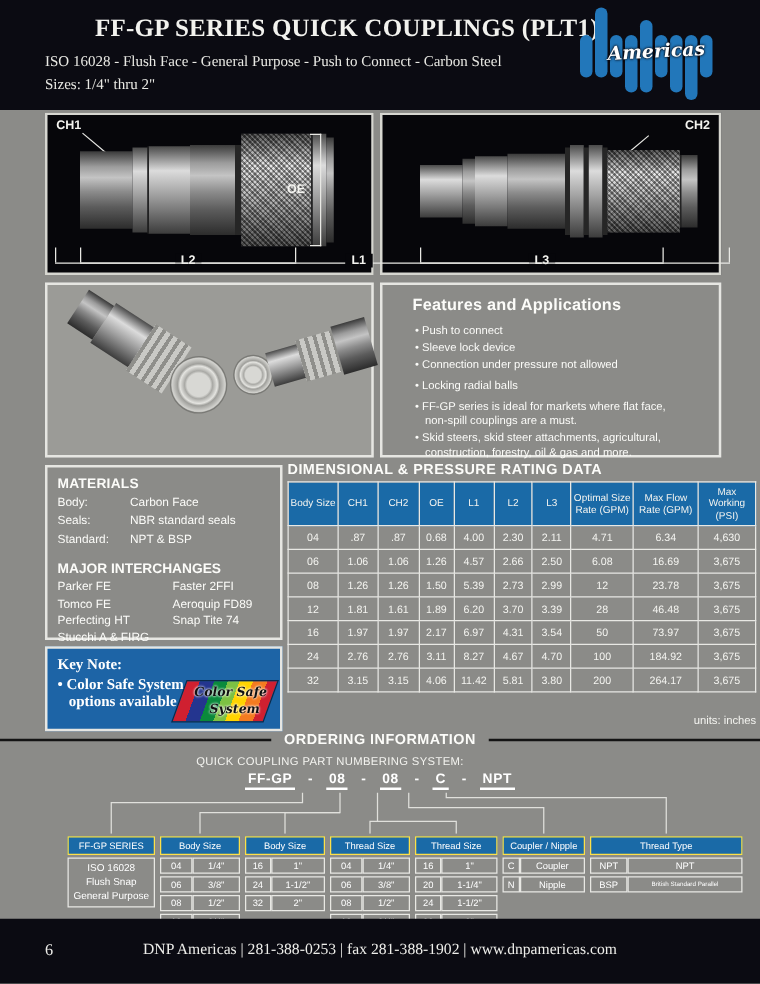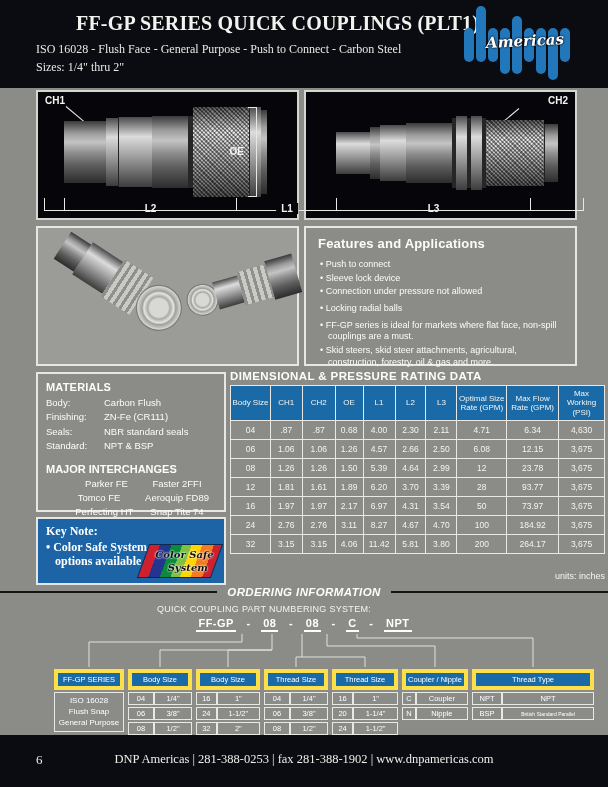--- a/index.html
+++ b/index.html
@@ -49,31 +49,31 @@
   .groove { background:#262626; }
   
   .box { position:absolute; border:2px solid #e6e6e2; }
   .render-panel { left:36px; top:226px; width:263px; height:140px; background:#9b9b97; }
   .rnd { position:absolute; display:flex; align-items:center; }
   .rndA { left:18px; top:16px; transform:rotate(33deg); transform-origin:40px center; }
   .rndB { left:148px; top:48px; transform:rotate(-16deg); transform-origin:30px center; }
   .rings { background:repeating-linear-gradient(90deg,#8f8f8b 0 3px,#c9c9c5 3px 7px); }
   .face { border-radius:50%; border:1px solid #7a7a76;
     background:radial-gradient(circle,#d8d8d4 30%,#a9a9a5 36%,#e4e4e0 48%,#9f9f9b 54%,#d2d2ce 68%,#8f8f8b 74%,#c4c4c0 80%); }
-  .feat { left:304px; top:226px; width:273px; height:140px; padding:8px 12px; color:#fcfcf9; }
+  .feat { left:304px; top:226px; width:273px; height:140px; padding:8px 24px; color:#fcfcf9; }
   .feat h2 { font-size:13px; margin-bottom:8px; letter-spacing:.2px; }
   .feat .bl { font-size:9px; line-height:1.3; padding-left:10px; text-indent:-8px; margin-bottom:2px; }
   .feat .gap { margin-top:5px; }
   
   .mats { left:36px; top:372px; width:190px; height:140px; padding:7px 8px; color:#fcfcf9; }
   .mats h3 { font-size:11px; margin-bottom:3px; letter-spacing:.2px; }
   .mrow { font-size:9.5px; line-height:1.5; }
   .mrow .ml { display:inline-block; width:58px; }
   .mats h4 { font-size:11px; margin-top:10px; margin-bottom:2px; }
-  .irow { font-size:9.5px; line-height:1.45;text-align:center; }
+  .irow { font-size:9.5px; line-height:1.45; }
   .irow .il { display:inline-block; width:92px; }
   
   .keynote { left:36px; top:517px; width:190px; height:68px; background:#1d64a6; padding:5px 8px;
     color:#fff; font-family:"Liberation Serif", serif; font-weight:bold; }
   .keynote h3 { font-size:12px; margin-bottom:1px; }
   .keynote .kb { font-size:12px; line-height:1.2; width:125px; padding-left:9px; text-indent:-9px; }
   .css-logo { position:absolute; right:7px; bottom:5px; width:74px; height:34px;
     transform:skewX(-20deg); overflow:hidden; border:1px solid #0b2a4a;
     background:linear-gradient(90deg,#cf2030 0 14%,#24358f 14% 30%,#0a8a3c 30% 45%,#7cc143 45% 58%,#ffd400 58% 73%,#f47b20 73% 89%,#cf2030 89%); }
   .css-logo span { position:absolute; transform:skewX(20deg); font-family:"DejaVu Serif", serif;
@@ -84,34 +84,34 @@
   .dim-title { position:absolute; left:230px; top:370px; font-size:11.5px; font-weight:bold;
     color:#fcfcf9; letter-spacing:.4px; }
   table.dim { position:absolute; left:230px; top:385px; width:375px; border-collapse:collapse; }
   table.dim th { background:#1a6aa7; color:#f4f4f0; font-weight:normal; font-size:8px;
     line-height:1.18; border:1px solid #e8e8e4; padding:3px 1px; }
   table.dim td { color:#f4f4f0; font-size:8.5px; text-align:center; border:1px solid #e8e8e4;
     padding:4px 1px; }
   .units { position:absolute; left:230px; top:571px; width:375px; text-align:right;
     font-size:9px; color:#f4f4f0; }
   
-  .ord-hdr { position:absolute; left:0; top:586px; width:608px; display:flex; align-items:center;font-style:italic; }
+  .ord-hdr { position:absolute; left:0; top:586px; width:608px; display:flex; align-items:center; }
   .ord-hdr i { flex:1; height:2px; background:#141414; }
   .ord-hdr b { padding:0 10px; font-size:11.5px; color:#fcfcf9; letter-spacing:.4px; }
   .ord-sub { position:absolute; left:0; top:604px; width:528px; text-align:center;
     font-size:9px; color:#f4f4f0; letter-spacing:.3px; }
   .partnum { position:absolute; left:0; top:617px; width:608px; text-align:center;
     font-size:11px; font-weight:bold; color:#fff; letter-spacing:.5px; }
   .partnum .seg { border-bottom:2px solid #fff; padding:0 2px 1px; }
   .partnum .sep { margin:0 7px; }
   .conn { position:absolute; left:0; top:634px; }
   
   .otbl { position:absolute; top:667px; border-collapse:separate; border-spacing:0 2px; }
   .otbl th { background:#1a6aa7; color:#fff; font-size:7.5px; font-weight:normal;
-    border:4px solid #fde047; padding:2px 0; }
+    border:1px solid #fde047; padding:2px 0; }
   .otbl td { border:1px solid #e8e8e4; color:#fff; font-size:7.5px; text-align:center; padding:1px 0; }
   .otbl td.small { font-size:5px; }
   .t1 { left:54px;  width:70px; }
   .t2 { left:128px; width:64px; }
   .t3 { left:196px; width:64px; }
   .t4 { left:264px; width:64px; }
   .t5 { left:332px; width:66px; }
   .t6 { left:402px; width:66px; }
   .t7 { left:472px; width:122px; }
   .t1 td { font-size:8px; line-height:1.4; padding:2px 0; }
@@ -218,22 +218,21 @@
     <div class="bl">• <span>Push to connect</span></div>
     <div class="bl">• <span>Sleeve lock device</span></div>
     <div class="bl">• <span>Connection under pressure not allowed</span></div>
     <div class="bl gap">• <span>Locking radial balls</span></div>
     <div class="bl gap">• <span>FF-GP series is ideal for markets where flat face, non-spill couplings are a must.</span></div>
     <div class="bl">• <span>Skid steers, skid steer attachments, agricultural, construction, forestry, oil &amp; gas and more.</span></div>
   </div>
 
   <div class="box mats">
     <h3>MATERIALS</h3>
-    <div class="mrow"><span class="ml">Body:</span><span>Carbon Flush</span></div>
-    <div class="mrow"><span class="ml">Finishing:</span><span>ZN-Fe (CR111)</span></div>
+    <div class="mrow"><span class="ml">Body:</span><span>Carbon Face</span></div>
     <div class="mrow"><span class="ml">Seals:</span><span>NBR standard seals</span></div>
     <div class="mrow"><span class="ml">Standard:</span><span>NPT &amp; BSP</span></div>
     <h4>MAJOR INTERCHANGES</h4>
     <div class="irow"><span class="il">Parker FE</span><span>Faster 2FFI</span></div>
     <div class="irow"><span class="il">Tomco FE</span><span>Aeroquip FD89</span></div>
     <div class="irow"><span class="il">Perfecting HT</span><span>Snap Tite 74</span></div>
     <div class="irow"><span class="il">Stucchi A &amp; FIRG</span><span></span></div>
   </div>
 
   <div class="box keynote">
@@ -288,45 +287,45 @@
         </tr>
         <tr>
           <td>06</td>
           <td>1.06</td>
           <td>1.06</td>
           <td>1.26</td>
           <td>4.57</td>
           <td>2.66</td>
           <td>2.50</td>
           <td>6.08</td>
-          <td>12.15</td>
+          <td>16.69</td>
           <td>3,675</td>
         </tr>
         <tr>
           <td>08</td>
           <td>1.26</td>
           <td>1.26</td>
           <td>1.50</td>
           <td>5.39</td>
-          <td>4.64</td>
+          <td>2.73</td>
           <td>2.99</td>
           <td>12</td>
           <td>23.78</td>
           <td>3,675</td>
         </tr>
         <tr>
           <td>12</td>
           <td>1.81</td>
           <td>1.61</td>
           <td>1.89</td>
           <td>6.20</td>
           <td>3.70</td>
           <td>3.39</td>
           <td>28</td>
-          <td>93.77</td>
+          <td>46.48</td>
           <td>3,675</td>
         </tr>
         <tr>
           <td>16</td>
           <td>1.97</td>
           <td>1.97</td>
           <td>2.17</td>
           <td>6.97</td>
           <td>4.31</td>
           <td>3.54</td>

